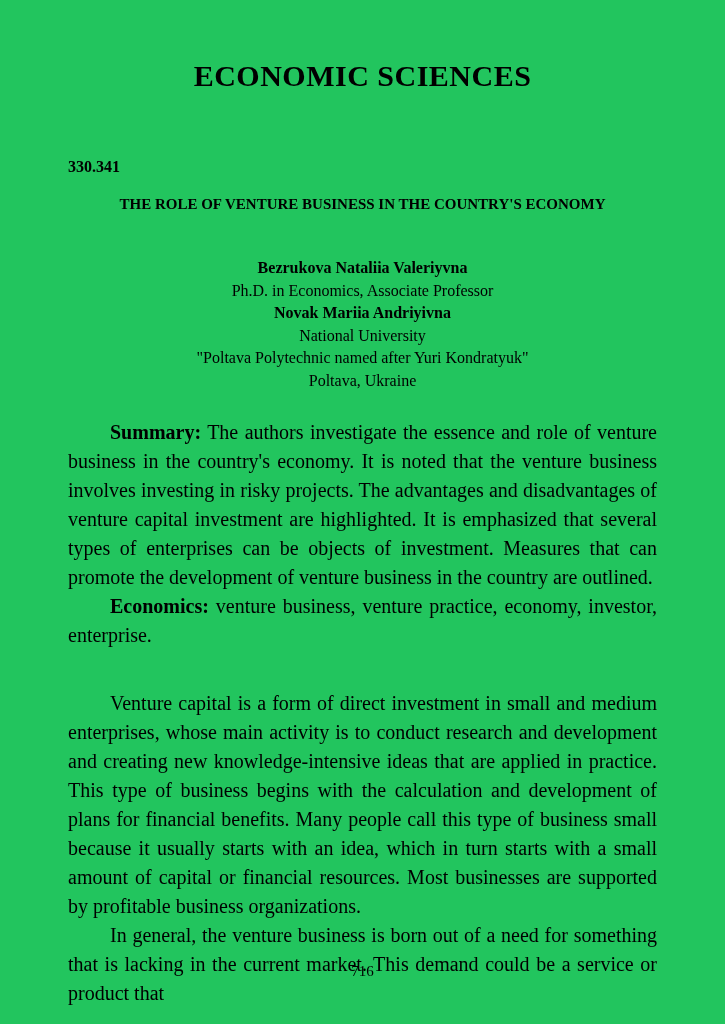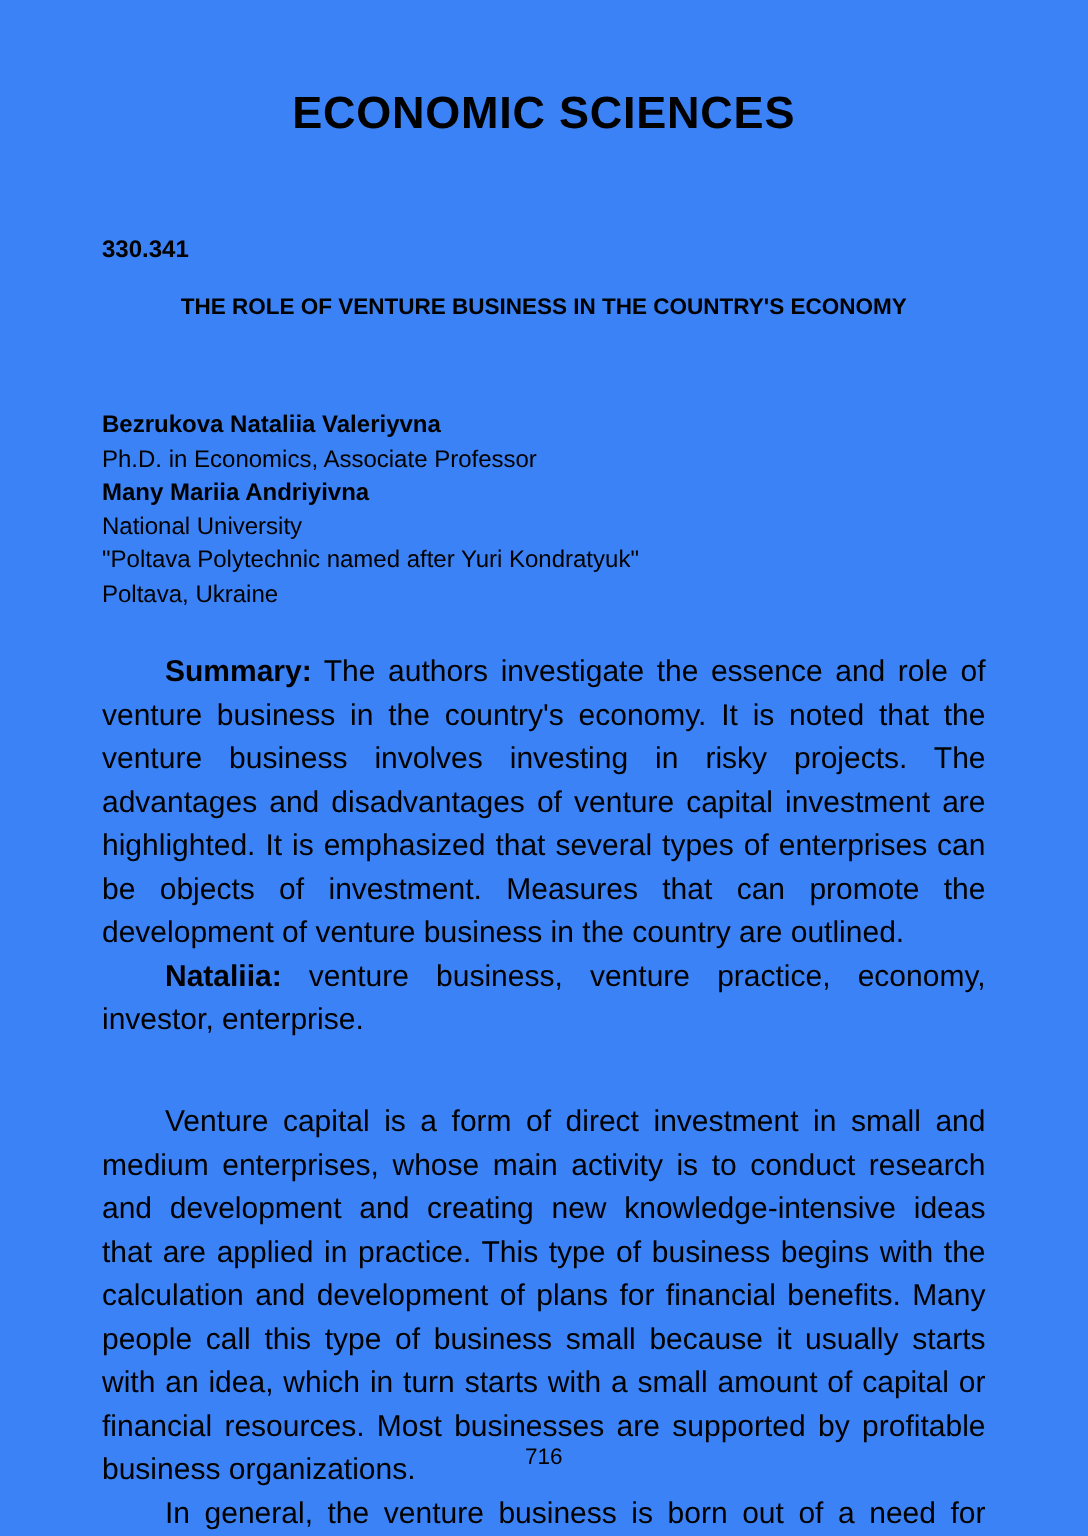--- a/index.html
+++ b/index.html
@@ -5,24 +5,24 @@
   html, body {
     margin: 0;
     padding: 0;
     background: #e8e8e8;
   }
   .page {
     position: relative;
     width: 725px;
     height: 1024px;
     margin: 0 auto;
-    background: #3b82f6;
+    background: #22c55e;
     box-sizing: border-box;
     padding: 58px 68px 0 68px;
-    font-family: Liberation Sans, sans-serif;
+    font-family: Liberation Serif, serif;
     color: #000000;
     overflow: hidden;
   }
   .section-title {
     margin: 0;
     text-align: center;
     font-size: 30px;
     font-weight: bold;
     letter-spacing: 0.5px;
     line-height: 36px;
@@ -34,22 +34,22 @@
     line-height: 21px;
   }
   .article-title {
     margin: 17px 0 0 0;
     font-size: 15px;
     font-weight: bold;
     text-align: center;
     line-height: 21px;
   }
   .authors {
-    margin-top: 58px;
-    text-align: left;
+    margin-top: 42px;
+    text-align: center;
     font-size: 16px;
     line-height: 22.5px;
   }
   .authors p {
     margin: 0;
   }
   .bold {
     font-weight: bold;
   }
   .para {
@@ -84,33 +84,33 @@
 
   <h1 class="section-title">ECONOMIC SCIENCES</h1>
 
   <p class="udc">330.341</p>
 
   <p class="article-title">THE ROLE OF VENTURE BUSINESS IN THE COUNTRY'S ECONOMY</p>
 
   <div class="authors">
     <p class="bold">Bezrukova Nataliia Valeriyvna</p>
     <p>Ph.D. in Economics, Associate Professor</p>
-    <p class="bold">Many Mariia Andriyivna</p>
+    <p class="bold">Novak Mariia Andriyivna</p>
     <p>National University</p>
     <p>"Poltava Polytechnic named after Yuri Kondratyuk"</p>
     <p>Poltava, Ukraine</p>
   </div>
 
   <p class="para summary-para">
     <span class="bold">Summary:</span>
     <span>The authors investigate the essence and role of venture business in the country's economy. It is noted that the venture business involves investing in risky projects. The advantages and disadvantages of venture capital investment are highlighted. It is emphasized that several types of enterprises can be objects of investment. Measures that can promote the development of venture business in the country are outlined.</span>
   </p>
 
   <p class="para keywords-para">
-    <span class="bold">Nataliia:</span>
+    <span class="bold">Economics:</span>
     <span>venture business, venture practice, economy, investor, enterprise.</span>
   </p>
 
   <p class="para body-para-first">Venture capital is a form of direct investment in small and medium enterprises, whose main activity is to conduct research and development and creating new knowledge-intensive ideas that are applied in practice. This type of business begins with the calculation and development of plans for financial benefits. Many people call this type of business small because it usually starts with an idea, which in turn starts with a small amount of capital or financial resources. Most businesses are supported by profitable business organizations.</p>
 
   <p class="para">In general, the venture business is born out of a need for something that is lacking in the current market. This demand could be a service or product that</p>
 
   <div class="page-number">716</div>
 
 </div>

